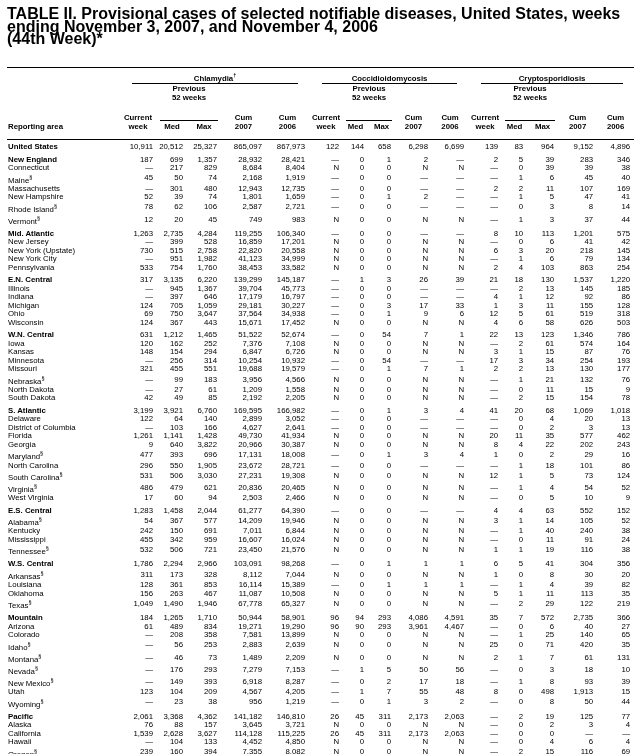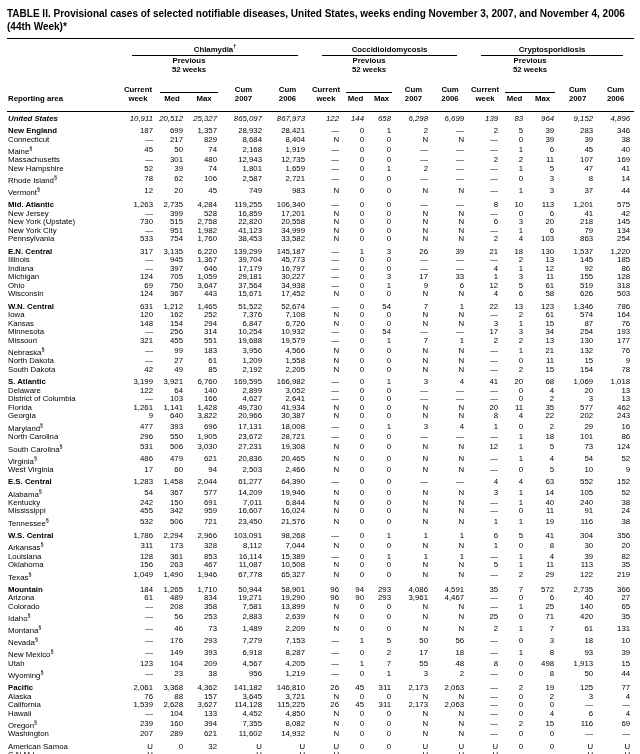--- a/index.html
+++ b/index.html
@@ -1,35 +1,35 @@
 <!DOCTYPE html>
 <html><head>
 <meta charset="utf-8">
 <style>
   html,body{margin:0;padding:0;background:#fff;}
   body{width:640px;height:754px;overflow:hidden;font-family:"Liberation Sans",sans-serif;color:#000;}
   .page{padding:8px 6px 0 7px;}
-  .title{font-size:10px;font-weight:bold;line-height:12.5px;margin:0 0 5px 0;}
+  .title{font-size:16px;font-weight:bold;line-height:12.5px;margin:0 0 21px 0;}
   table{border-collapse:collapse;table-layout:fixed;width:627px;border-top:1.5px solid #000;}
   thead th{font-size:7.8px;font-weight:bold;padding:0;line-height:9px;vertical-align:bottom;}
   .th-area{text-align:left;padding-bottom:2px;padding-left:1px;}
   .th-group{vertical-align:bottom;}
   .gname{display:block;text-align:center;border-bottom:1px solid #000;margin:0 11px 0 13px;padding:3px 0 1px 0;white-space:nowrap;}
   .th-cw{text-align:center;}
   .th-prev{text-align:center;vertical-align:bottom;}
   .p1{display:block;}
   .p2{display:block;border-bottom:1px solid #000;margin:0 3px;padding-bottom:18px;}
   .th-cum{text-align:center;}
   .th-med,.th-max{text-align:center;padding-top:1px;}
   .hb{border-bottom:1.5px solid #000;padding-bottom:8px;}
   tbody td{font-size:7.8px;line-height:8.5px;padding:0 4px 0 0;text-align:right;white-space:nowrap;}
   tbody td.label{text-align:left;padding:0 0 0 1px;}
   tbody td.b{font-weight:bold;}
   tbody tr.gap td{padding-top:4px;}
-  tbody tr.first td{padding-top:3px;font-style:italic;}
+  tbody tr.first td{padding-top:3px;}
   tbody tr:last-child td{border-bottom:1.5px solid #000;padding-bottom:3px;}
   sup{font-size:5.5px;}
 </style>
 </head>
 <body>
 
 <div class="page">
   <div class="title">
     <span>TABLE II. Provisional cases of selected notifiable diseases, United States, weeks ending November 3, 2007, and November 4, 2006</span><br>
     <span>(44th Week)*</span>

